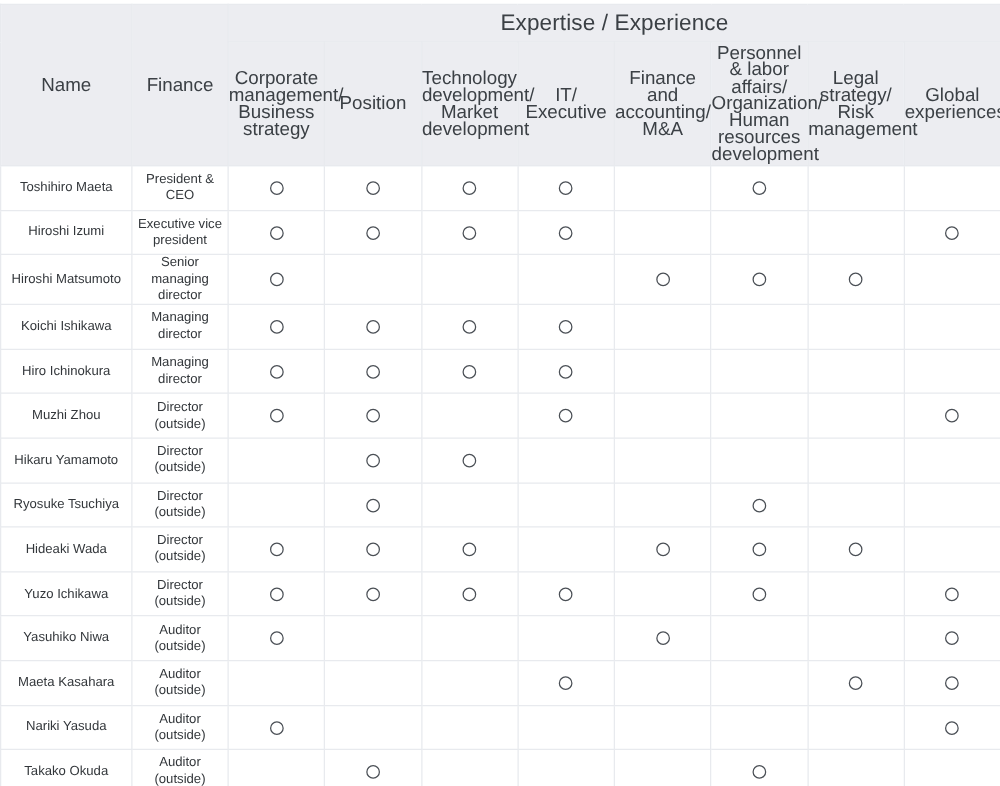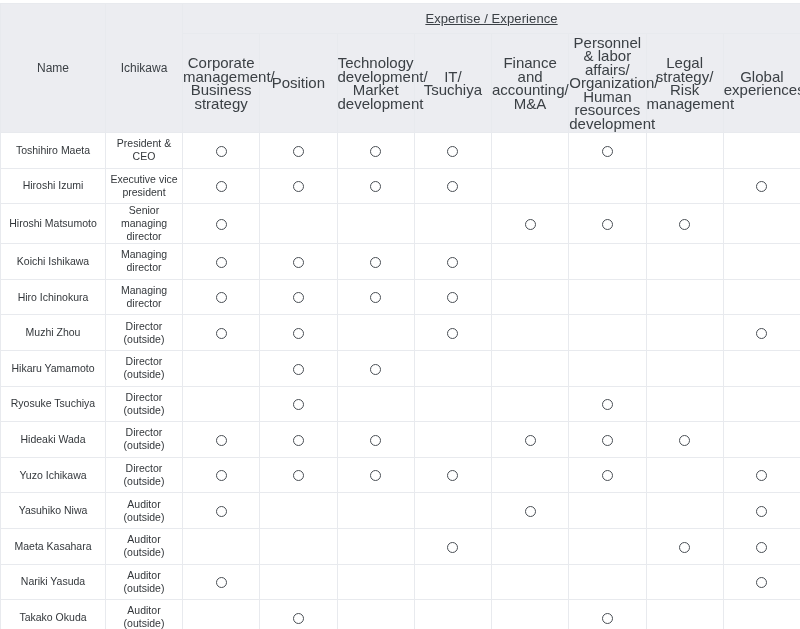--- a/index.html
+++ b/index.html
@@ -33,29 +33,28 @@
 
   
   thead th {
     background: #ecedf1;
     font-weight: normal;
     color: #3b4045;
   }
 
   th.group-head {
     height: 29px;
-    font-size: 13px;
+    font-size: 18px;
     letter-spacing: .1px;
     border-top: 1px solid #e8eaee;
-    text-decoration: underline;
   }
 
   th.corner {
     height: 127px;
-    font-size: 12px;
+    font-size: 15px;
     border-top: 1px solid #e8eaee;
   }
 
   th.sub-head {
     height: 98px;
     font-size: 15px;
     line-height: 13.5px;
     padding: 0 5px;
   }
 
@@ -104,28 +103,28 @@
       <col class="c-exp">
       <col class="c-exp">
     <col class="c-exp">
       <col class="c-exp">
       <col class="c-exp">
       <col class="c-exp">
   </colgroup>
   <thead>
     <tr>
       <th class="corner" rowspan="2">Name</th>
-      <th class="corner" rowspan="2">Ichikawa</th>
+      <th class="corner" rowspan="2">Finance</th>
       <th class="group-head" colspan="8">Expertise / Experience</th>
     </tr>
     <tr>
       <th class="sub-head">Corporate management/ Business strategy</th>
       <th class="sub-head">Position</th>
       <th class="sub-head">Technology development/ Market development</th>
-      <th class="sub-head">IT/ Tsuchiya</th>
+      <th class="sub-head">IT/ Executive</th>
       <th class="sub-head">Finance and accounting/ M&amp;A</th>
       <th class="sub-head">Personnel &amp; labor affairs/ Organization/ Human resources development</th>
       <th class="sub-head">Legal strategy/ Risk management</th>
       <th class="sub-head">Global experiences</th>
     </tr>
   </thead>
   <tbody id="tbody">
       <tr>
         <td class="name-cell">Toshihiro Maeta</td>
         <td class="position-cell">President &amp; CEO</td>

